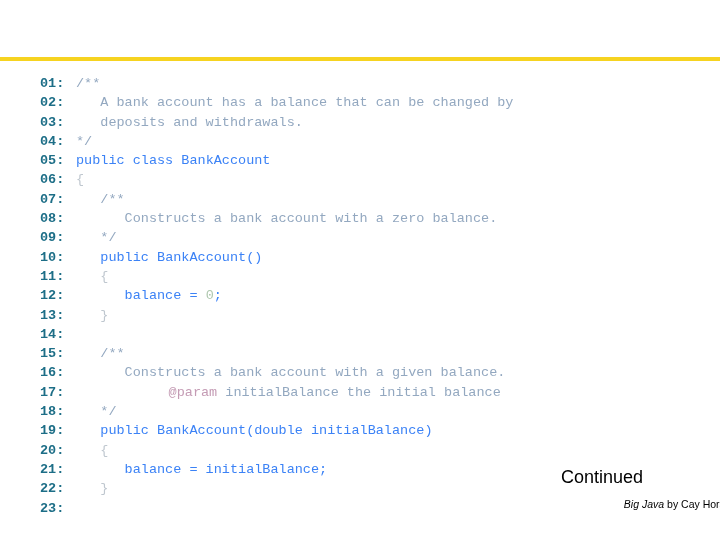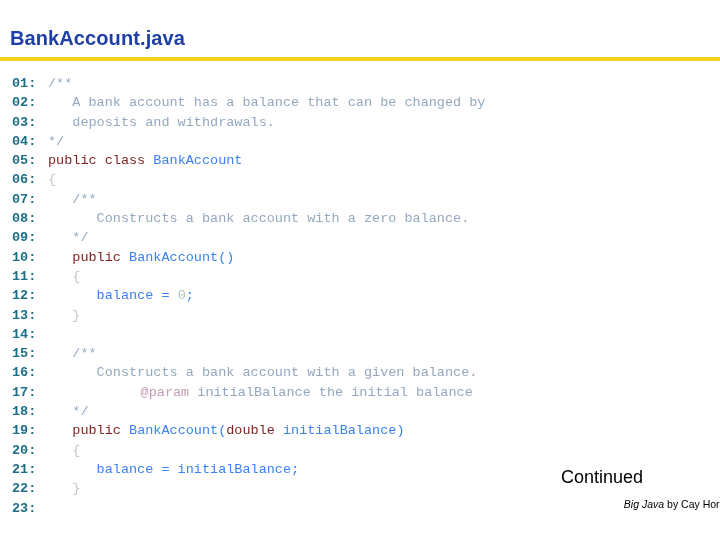--- a/index.html
+++ b/index.html
@@ -62,28 +62,29 @@
     display: block;
   }
   .lnum {
     display: inline-block;
     width: 36px;
     padding-left: 12px;
     box-sizing: content-box;
     color: #1D6E87;
     font-weight: bold;
     font-family: "Liberation Mono", "DejaVu Sans Mono", monospace;
+    margin-left: 28px;
   }
   .ctext {
     display: inline;
   }
   
   .tok-comment  { color: #93A8C0; }
   .tok-tag      { color: #C49BB4; margin-left: 44px; }
-  .tok-keyword  { color: #7f1d1d; }
+  .tok-keyword  { color: #3b82f6; }
   .tok-ident    { color: #3b82f6; }
   .tok-punct    { color: #000000; }
   .tok-brace    { color: #BFC7CF; }
   .tok-number   { color: #AFC8AF; }
 
   
   #continued-label {
     position: absolute;
     left: 561px;
     top: 467px;
@@ -110,21 +111,20 @@
   #footer-line-1, #footer-line-2 {
     display: block;
     white-space: nowrap;
   }
   .italic { font-style: italic; }
 </style>
 </head>
 <body>
 
 <div id="slide-header">
-  <div id="slide-title">BankAccount.java</div>
   <div id="title-rule"></div>
 </div>
 
 <div id="code-block"><div class="code-line"><span class="lnum">01:</span><span class="ctext"><span class="tok-comment">/**</span></span></div><div class="code-line"><span class="lnum">02:</span><span class="ctext"><span class="tok-comment">   A bank account has a balance that can be changed by</span></span></div><div class="code-line"><span class="lnum">03:</span><span class="ctext"><span class="tok-comment">   deposits and withdrawals.</span></span></div><div class="code-line"><span class="lnum">04:</span><span class="ctext"><span class="tok-comment">*/</span></span></div><div class="code-line"><span class="lnum">05:</span><span class="ctext"><span class="tok-keyword">public class </span><span class="tok-ident">BankAccount</span></span></div><div class="code-line"><span class="lnum">06:</span><span class="ctext"><span class="tok-brace">{</span></span></div><div class="code-line"><span class="lnum">07:</span><span class="ctext"><span class="tok-comment">   /**</span></span></div><div class="code-line"><span class="lnum">08:</span><span class="ctext"><span class="tok-comment">      Constructs a bank account with a zero balance.</span></span></div><div class="code-line"><span class="lnum">09:</span><span class="ctext"><span class="tok-comment">   */</span></span></div><div class="code-line"><span class="lnum">10:</span><span class="ctext"><span class="tok-punct">   </span><span class="tok-keyword">public </span><span class="tok-ident">BankAccount()</span></span></div><div class="code-line"><span class="lnum">11:</span><span class="ctext"><span class="tok-punct">   </span><span class="tok-brace">{</span></span></div><div class="code-line"><span class="lnum">12:</span><span class="ctext"><span class="tok-ident">      balance = </span><span class="tok-number">0</span><span class="tok-ident">;</span></span></div><div class="code-line"><span class="lnum">13:</span><span class="ctext"><span class="tok-punct">   </span><span class="tok-brace">}</span></span></div><div class="code-line"><span class="lnum">14:</span><span class="ctext"></span></div><div class="code-line"><span class="lnum">15:</span><span class="ctext"><span class="tok-comment">   /**</span></span></div><div class="code-line"><span class="lnum">16:</span><span class="ctext"><span class="tok-comment">      Constructs a bank account with a given balance.</span></span></div><div class="code-line"><span class="lnum">17:</span><span class="ctext"><span class="tok-comment">      </span><span class="tok-tag">@param</span><span class="tok-comment"> initialBalance the initial balance</span></span></div><div class="code-line"><span class="lnum">18:</span><span class="ctext"><span class="tok-comment">   */</span></span></div><div class="code-line"><span class="lnum">19:</span><span class="ctext"><span class="tok-punct">   </span><span class="tok-keyword">public </span><span class="tok-ident">BankAccount(</span><span class="tok-keyword">double</span><span class="tok-ident"> initialBalance)</span></span></div><div class="code-line"><span class="lnum">20:</span><span class="ctext"><span class="tok-punct">   </span><span class="tok-brace">{</span></span></div><div class="code-line"><span class="lnum">21:</span><span class="ctext"><span class="tok-ident">      balance = initialBalance;</span></span></div><div class="code-line"><span class="lnum">22:</span><span class="ctext"><span class="tok-punct">   </span><span class="tok-brace">}</span></span></div><div class="code-line"><span class="lnum">23:</span><span class="ctext"></span></div></div>
 
 <div id="continued-label">Continued</div>
 
 <div id="footer">
   <span id="footer-line-1"><span class="italic">Big Java</span><span> by Cay Horstmann</span></span>
 </div>

